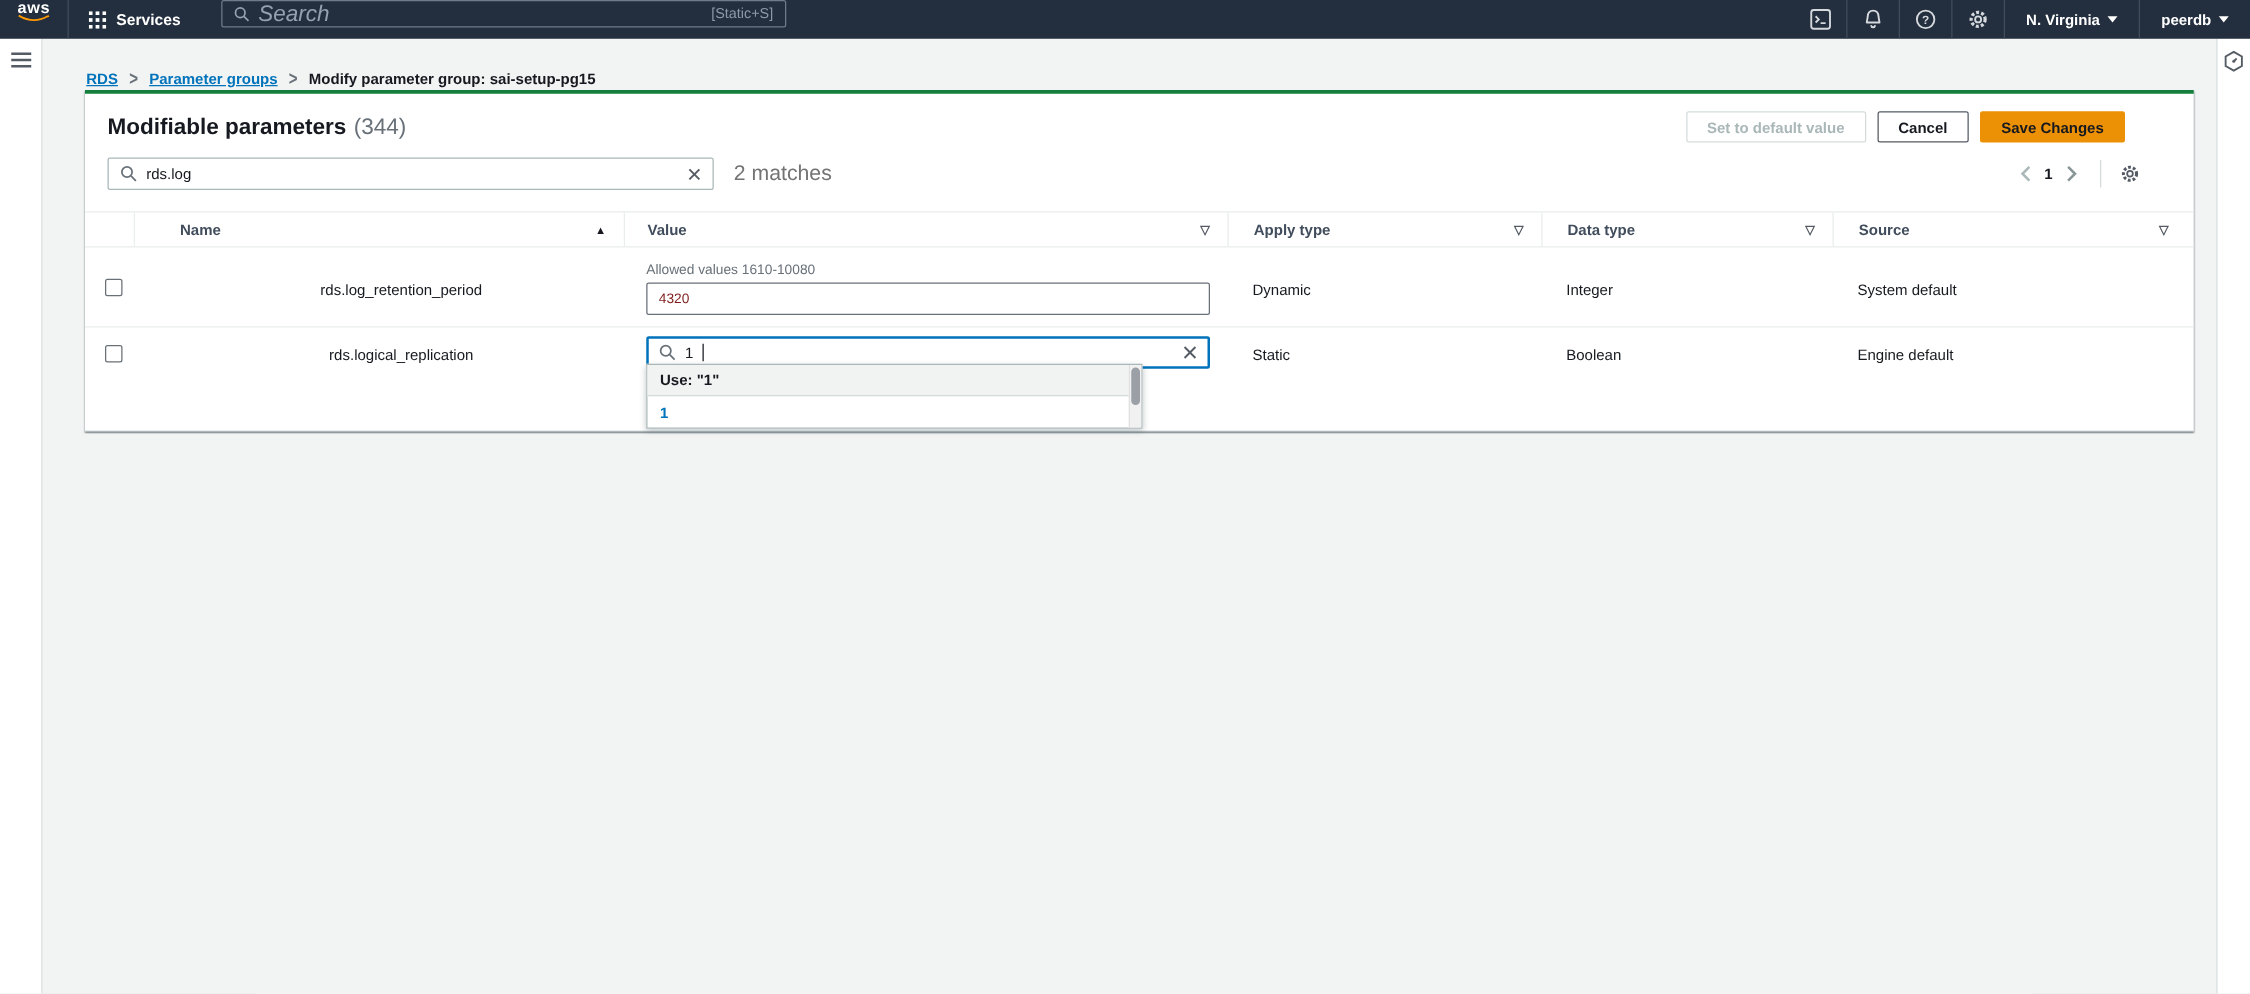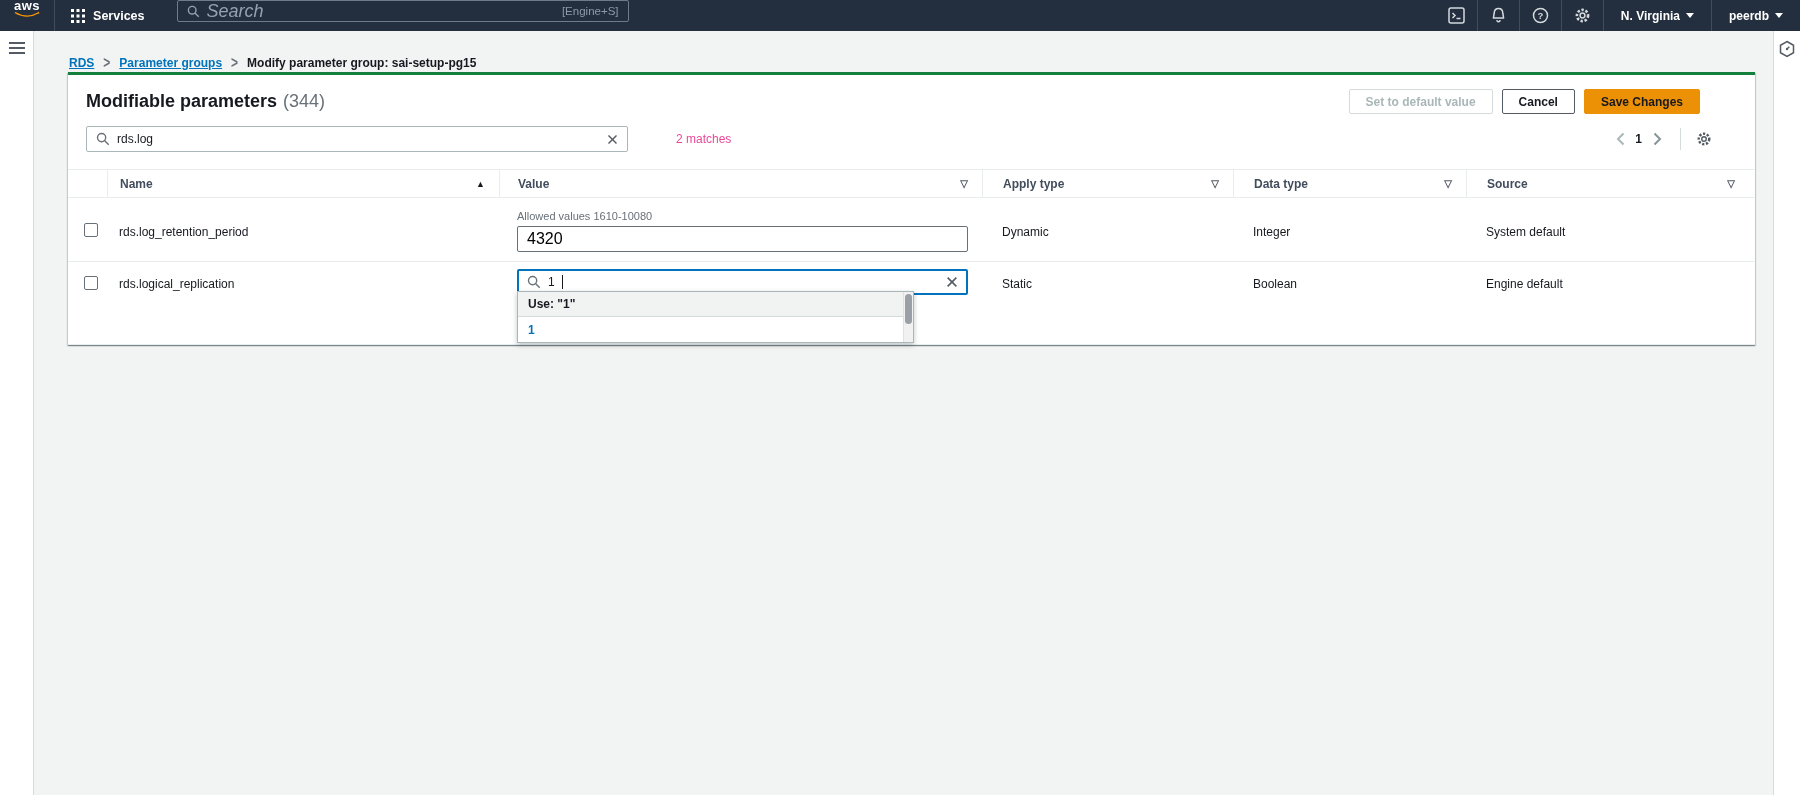--- a/index.html
+++ b/index.html
@@ -46,56 +46,56 @@
   .card-title { font-size:18px; font-weight:bold; color:#16191f; }
   .card-title .count { color:#687078; font-weight:normal; margin-left:6px; }
   .actions { display:flex; align-items:flex-end; gap:9px; }
   .btn { height:25px; padding:0 16px; font-size:12px; font-weight:bold; border-radius:2px;
          display:flex; align-items:center; cursor:pointer; font-family:"Liberation Sans", sans-serif; }
   .btn-disabled { background:#fff; border:1px solid #d5dbdb; color:#aab7b8; cursor:default; }
   .btn-secondary { background:#fff; border:1px solid #545b64; color:#16191f; }
   .btn-primary { background:#ec9006; border:1px solid #ec9006; color:#16191f; }
 
   .toolbar { display:flex; align-items:center; margin-top:12px; padding:0 40px 0 18px; height:26px; }
-  .filter-box { width:542px; height:26px; border:1px solid #aab7b8; border-radius:2px;
+  .filter-box { width:485px; height:26px; border:1px solid #aab7b8; border-radius:2px;
                 display:flex; align-items:center; padding:0 9px; gap:7px; background:#fff; }
   .filter-box input { border:none; outline:none; flex:1; font-size:12px; color:#16191f; font-family:"Liberation Sans", sans-serif; }
-  .matches { margin-left:48px; font-size:12px; color:#ec4899; }
+  .matches { margin-left:16px; font-size:17px; color:#737373; }
   .pagination { margin-left:auto; display:flex; align-items:center; }
   .page-btn { width:22px; height:22px; display:flex; align-items:center; justify-content:center; cursor:pointer; }
   .page-num { font-size:12px; font-weight:bold; color:#16191f; margin:0 4px; cursor:pointer; }
   .pag-sep { width:1px; height:22px; background:#d5dbdb; margin:0 12px; }
 
   
   .tbl { margin-top:17px; border-top:1px solid #eaeded; }
   .thead { display:flex; height:28px; align-items:center; border-bottom:1px solid #eaeded;
            font-size:12px; font-weight:bold; color:#414d5c; }
   .th { display:flex; align-items:center; height:100%; }
   .thead .th + .th { border-left:1px solid #eaeded; }
   .c0 { width:39px; flex:none; }
-  .c1 { width:392px; flex:none; padding-left:12px; }
+  .c1 { width:392px; flex:none; padding-left:36px;text-align:center; }
   .c2 { width:483px; flex:none; padding-left:18px; }
   .c3 { width:251px; flex:none; padding-left:20px; }
   .c4 { width:233px; flex:none; padding-left:20px; }
   .c5 { width:289px; flex:none; padding-left:20px; }
   .th.c1, .th.c2, .th.c3, .th.c4 { justify-content:space-between; padding-right:14px; }
   .th.c5 { justify-content:space-between; padding-right:20px; }
   .sort-asc { font-size:9px; color:#16191f; }
   .filter-tri { font-size:10px; color:#545b64; cursor:pointer; }
   .trow { display:flex; border-bottom:1px solid #eaeded; font-size:12px; color:#16191f; align-items:flex-start; }
   .row1 { height:64px; }
   .row2 { height:83px; }
   .checkbox { width:14px; height:14px; border:1px solid #687078; border-radius:2px; background:#fff; margin-left:16px; cursor:pointer; }
   .row1 .checkbox { margin-top:25px; }
   .row2 .checkbox { margin-top:14px; }
   .row1 .cell-pad { padding-top:27px; }
   .row2 .cell-pad { padding-top:15px; }
   .helper { font-size:11px; color:#687078; padding-top:12px; }
   .value-input { margin-top:4px; width:451px; height:26px; border:1px solid #687078; border-radius:2px;
-                 padding:0 9px; font-size:16px; color:#000000; outline:none; font-family:"Liberation Sans", sans-serif; }
+                 padding:0 9px; font-size:11px; color:#7f1d1d; outline:none; font-family:"Liberation Sans", sans-serif; }
   .select-search { margin-top:7px; width:451px; height:26px; border:2px solid #0073bb; border-radius:2px;
                    background:#fff; display:flex; align-items:center; padding:0 8px; gap:7px; cursor:text; }
   .select-search .typed { font-size:12px; color:#16191f; }
   .caret { width:1px; height:14px; background:#16191f; }
   .select-search .spacer { flex:1; }
 
   
   .dropdown { position:absolute; left:517px; top:291px; width:397px; background:#fff;
               border:1px solid #aab7b8; box-shadow:0 2px 5px rgba(0,28,36,.25); z-index:20; }
   .dd-use { height:25px; background:#f1f2f2; border-bottom:1px solid #d5dbdb; display:flex; align-items:center;
@@ -136,21 +136,21 @@
         </g>
       </svg>
       <span>Services</span>
     </div>
     <div class="nav-search">
       <svg width="13" height="13" viewBox="0 0 15 15">
         <circle cx="6" cy="6" r="4.4" fill="none" stroke="#95a0b1" stroke-width="1.6"></circle>
         <line x1="9.4" y1="9.4" x2="13.6" y2="13.6" stroke="#95a0b1" stroke-width="1.6"></line>
       </svg>
       <span class="ph">Search</span>
-      <span class="shortcut">[Engine+S]</span>
+      <span class="shortcut">[Static+S]</span>
     </div>
 
     <div class="nav-right">
       <div class="nav-icon-btn">
         <svg width="17" height="17" viewBox="0 0 17 17">
           <rect x="1" y="1" width="15" height="15" rx="2" fill="none" stroke="#d5d9de" stroke-width="1.5"></rect>
           <polyline points="4.5,6 7,8.5 4.5,11" fill="none" stroke="#d5d9de" stroke-width="1.5"></polyline>
           <line x1="8.5" y1="11.5" x2="12.5" y2="11.5" stroke="#d5d9de" stroke-width="1.5"></line>
         </svg>
       </div>

